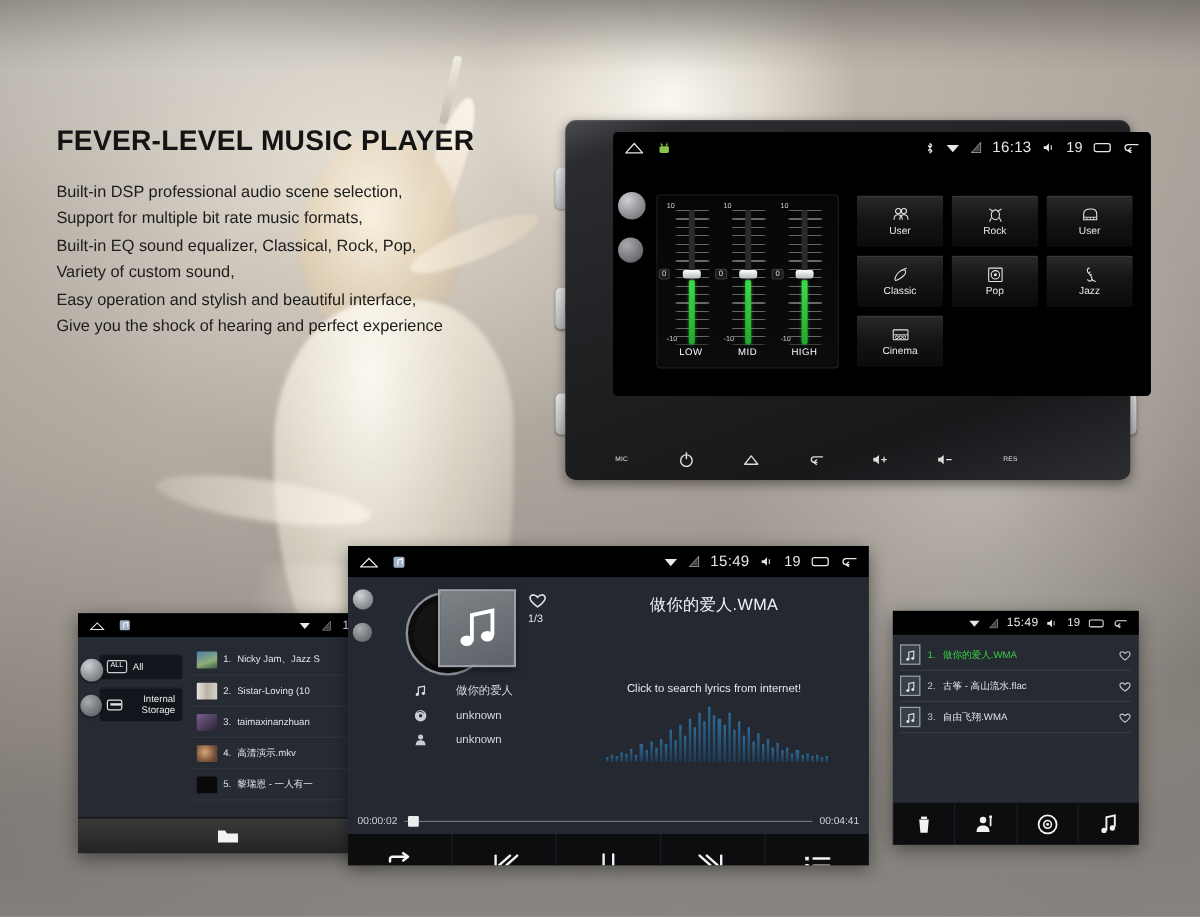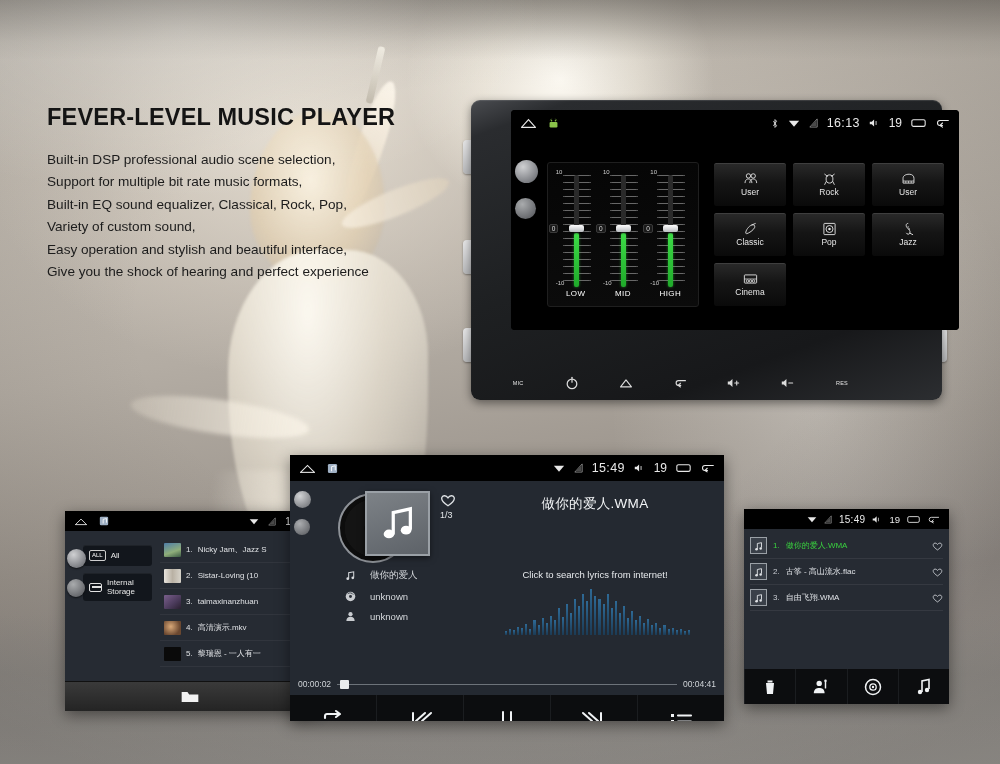--- a/index.html
+++ b/index.html
@@ -231,20 +231,21 @@
 
   
   #winfiles{ left:65px; top:511px; width:250px; height:200px; z-index:2; }
   #winfiles .statusbar{ height:20px; font-size:9px; }
   .fb-body{ height:150px; display:flex; position:relative; background:#262b33; }
   .fb-left{ width:95px; padding:14px 8px 0 18px; }
   .fb-chip{
     background:#12161c; border-radius:3px; padding:5px 6px; margin-bottom:7px;
     display:flex; align-items:center; gap:5px; color:#e8e8e8; font-size:8px;
     box-shadow:inset 0 1px 0 rgba(255,255,255,.06);
+    text-align:right;
   }
   .chip-all{
     border:1px solid #cfcfcf; border-radius:2px; font-size:6px; padding:0 2px; line-height:9px; color:#fff;
   }
   .chip-hdd{
     width:13px; height:9px; border:1px solid #e2e2e2; border-radius:2px; position:relative; flex:none;
   }
   .chip-hdd::after{ content:""; position:absolute; left:2px; top:2px; width:9px; height:2px; background:#e2e2e2; }
   .fb-right{ flex:1; padding-top:6px; }
   .fb-row{
@@ -279,21 +280,21 @@
   }
   .albumart{
     position:absolute; left:75px; top:10px; width:65px; height:65px;
     background:linear-gradient(160deg,#7d8287,#5d6268);
     border:2px solid #9aa0a6; display:flex; align-items:center; justify-content:center;
     box-shadow:0 2px 6px rgba(0,0,0,.5);
   }
   .albumart svg{ width:38px; height:38px; }
 
   .meta{ position:absolute; left:55px; top:88px; }
-  .meta-row{ display:flex; align-items:center; gap:14px; margin-bottom:9px; color:#d6d9dd; font-size:9.5px; }
+  .meta-row{ display:flex; align-items:center; gap:24px; margin-bottom:9px; color:#d6d9dd; font-size:9.5px; }
   .meta-row svg{ width:11px; height:11px; }
 
   .fav{ position:absolute; left:150px; top:12px; text-align:left; color:#dfe2e5; }
   .fav svg{ width:16px; height:14px; }
   .fav-count{ font-size:9px; margin-top:3px; color:#e2e5e8; }
 
   .trackname{
     position:absolute; left:185px; top:14px; width:240px; text-align:center;
     color:#f2f4f6; font-size:13.5px; letter-spacing:.3px;
   }

